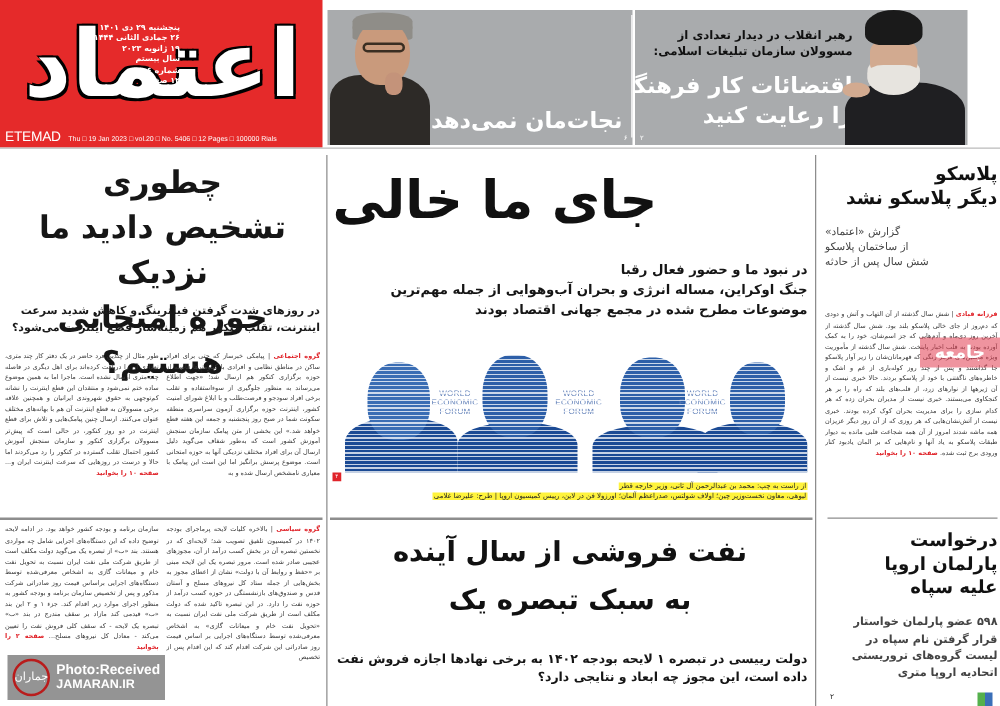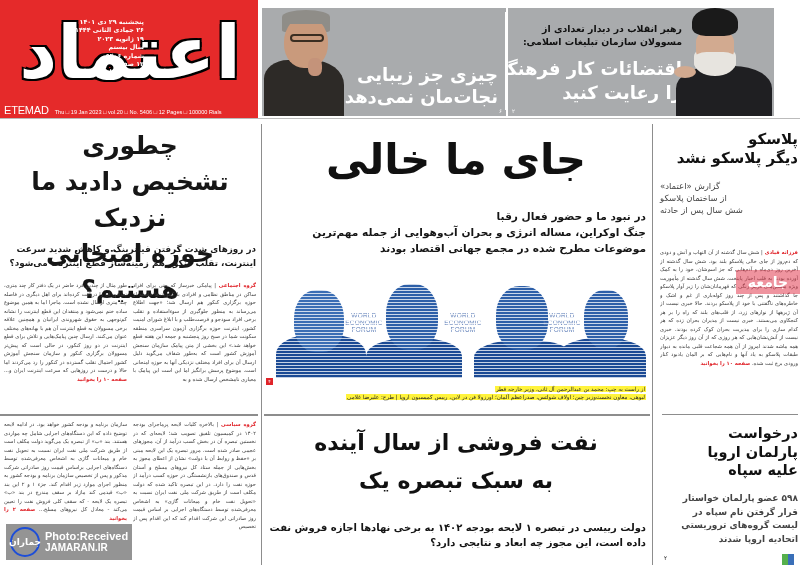--- a/index.html
+++ b/index.html
@@ -49,21 +49,21 @@
   
   .left-headline { position: absolute; left: 4px; top: 128px; width: 252px; font-weight: bold; font-size: 25px; line-height: 36px; direction: rtl; text-align: center; color: #161616; }
   .left-deck { position: absolute; left: 4px; top: 243px; width: 252px; font-weight: bold; font-size: 8.8px; line-height: 13.6px; direction: rtl; text-align: right; color: #1a1a1a; }
 
   .body-cols { position: absolute; display: flex; gap: 6px; direction: rtl; }
   .body-col { font-size: 5.2px; line-height: 8.5px; color: #3a3a3a; direction: rtl; text-align: justify; overflow: hidden; }
   .byline { color: #e0242a; font-weight: bold; }
   .more-link { color: #e0242a; font-weight: bold; }
 
   
-  .lead-headline { position: absolute; left: 266px; top: 122px; width: 380px; font-weight: bold; font-size: 42px; line-height: 76px; direction: rtl; text-align: center; color: #111; letter-spacing: -1px; }
+  .lead-headline { position: absolute; left: 266px; top: 122px; width: 380px; font-weight: bold; font-size: 42px; line-height: 76px; direction: rtl; text-align: left; color: #111; letter-spacing: -1px; }
   .lead-deck { position: absolute; left: 266px; top: 208px; width: 380px; font-weight: bold; font-size: 10.6px; line-height: 16px; direction: rtl; text-align: right; color: #151515; }
 
   .wef-photo { position: absolute; left: 266px; top: 282px; width: 380px; height: 96px; background: #ffffff; overflow: hidden; }
   .stripes { position: absolute; inset: 0; background: repeating-linear-gradient(to bottom, rgba(255,255,255,0) 0 2px, rgba(255,255,255,0.75) 2px 3px); pointer-events: none; }
   .person { position: absolute; bottom: 0; }
   .p-head { position: absolute; background: #2d5fa8; border-radius: 45% 45% 42% 42%; }
   .p-body { position: absolute; background: #1b4a94; border-radius: 45% 45% 0 0; }
   .wef-logo { position: absolute; font-family: "Liberation Sans", sans-serif; font-size: 6.4px; line-height: 7px; color: #5f7fb8; text-align: center; letter-spacing: 0.3px; }
   .caption-badge { position: absolute; left: 266px; top: 378px; width: 7px; height: 7px; background: #e0242a; color: #fff; font-size: 4.5px; line-height: 7px; text-align: center; }
   .caption { position: absolute; left: 266px; width: 380px; font-size: 5.6px; line-height: 7.6px; direction: rtl; text-align: right; color: #222; }
@@ -78,21 +78,21 @@
   .right-body { position: absolute; left: 660px; top: 248px; width: 138px; font-size: 5.2px; line-height: 8.5px; direction: rtl; text-align: justify; color: #3a3a3a; }
   .red-tag { position: absolute; left: 736px; top: 270px; width: 64px; height: 24px; background: rgba(226,60,80,0.55); color: #fff; font-weight: bold; font-size: 14px; line-height: 24px; text-align: center; direction: rtl; }
   .right-h2 { position: absolute; left: 660px; top: 424px; width: 138px; font-weight: bold; font-size: 14.5px; line-height: 18.5px; direction: rtl; text-align: right; color: #111; }
   .right-sub2 { position: absolute; left: 660px; top: 492px; width: 138px; font-size: 9px; line-height: 13.5px; direction: rtl; text-align: right; color: #444; font-weight: bold; }
   .pg-num { position: absolute; font-size: 6px; color: #222; }
   .sq-blue { position: absolute; left: 788px; top: 554px; width: 6px; height: 11px; background: #3a6fb8; }
   .sq-green { position: absolute; left: 782px; top: 554px; width: 6px; height: 11px; background: #55b04c; }
 
   
   .watermark { position: absolute; left: 6px; top: 524px; width: 126px; height: 36px; background: rgba(60,60,60,0.55); display: flex; align-items: center; }
-  .wm-logo { width: 30px; height: 30px; border-radius: 50%; border: 2px solid #1d4ed8; margin-left: 4px; display: flex; align-items: center; justify-content: center; color: #fff; font-size: 9px; font-weight: bold; }
+  .wm-logo { width: 30px; height: 30px; border-radius: 50%; border: 2px solid #b91c1c; margin-left: 4px; display: flex; align-items: center; justify-content: center; color: #fff; font-size: 9px; font-weight: normal; }
   .wm-text { margin-left: 5px; font-family: "Liberation Sans", sans-serif; color: #fff; font-weight: bold; }
   .wm-l1 { font-size: 11px; line-height: 12px; }
   .wm-l2 { font-size: 10px; line-height: 12px; }
 </style>
 </head>
 <body>
 
 <div class="masthead">
   <div class="logo-block">
     <div class="logo-word">اعتماد</div>
@@ -113,21 +113,20 @@
 
   <div class="promo promo-1">
     <div class="promo-photo" style="left:0;top:0;width:90px;height:108px;">
       <div class="man-body"></div>
       <div class="man-hair"></div>
       <div class="man-head"></div>
       <div class="man-hair" style="top:2px;height:14px;"></div>
       <div class="man-glasses"></div>
       <div class="man-hand"></div>
     </div>
-    <div class="promo-title" style="right:8px;top:56px;">چیزی جز زیبایی</div>
     <div class="promo-title" style="right:8px;top:78px;">نجات‌مان نمی‌دهد</div>
     <div class="promo-pagenum" style="right:4px;bottom:2px;">۶</div>
   </div>
   <div class="promo-sep"></div>
 
   <div class="promo promo-2">
     <div class="promo-pagenum" style="left:4px;bottom:2px;">۲</div>
     <div class="promo-kicker" style="left:8px;top:14px;width:166px;">رهبر انقلاب در دیدار تعدادی از مسوولان سازمان تبلیغات اسلامی:</div>
     <div class="promo-title" style="right:92px;top:50px;">اقتضائات کار فرهنگی</div>
     <div class="promo-title" style="right:92px;top:74px;">را رعایت کنید</div>
@@ -260,17 +259,17 @@
 
 <div class="right-h2">
   <div>درخواست</div>
   <div>پارلمان اروپا</div>
   <div>علیه سپاه</div>
 </div>
 <div class="right-sub2">
   <div>۵۹۸ عضو پارلمان خواستار</div>
   <div>قرار گرفتن نام سپاه در</div>
   <div>لیست گروه‌های تروریستی</div>
-  <div>اتحادیه اروپا شدند</div>
+  <div>اتحادیه اروپا متری</div>
 </div>
 <div class="pg-num" style="left:664px;top:554px;">۲</div>
 <div class="sq-green"></div>
 <div class="sq-blue"></div>
 
 </body></html>

